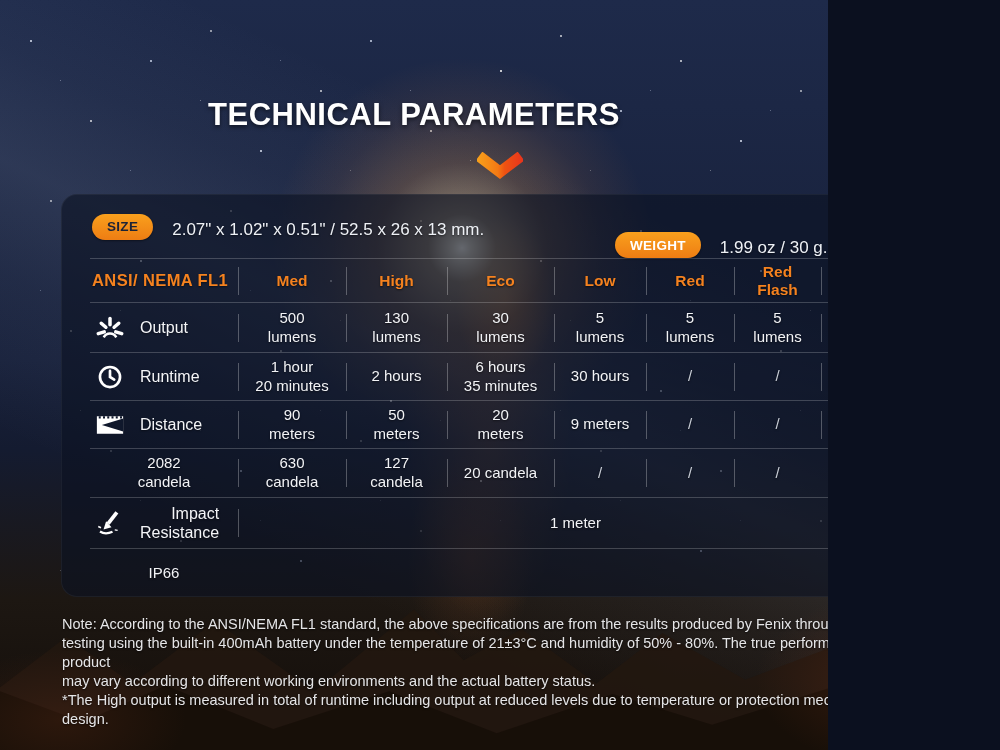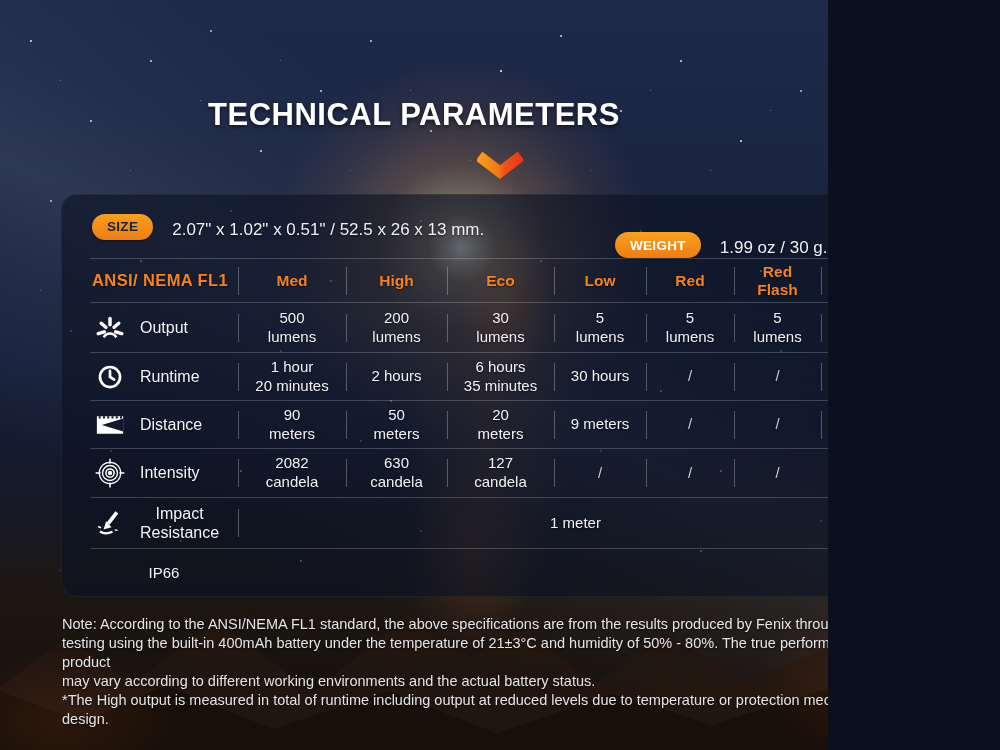--- a/index.html
+++ b/index.html
@@ -78,21 +78,21 @@
   .trow.impact-row,.trow.water-row{grid-template-columns:148px 675px;}
   .thead{height:44px;}
   .r-output{height:50px;}.r-runtime{height:48px;}.r-distance{height:48px;}
   .r-intensity{height:49px;}.impact-row{height:51px;}.water-row{height:49px;}
   .cell{position:relative;height:100%;display:flex;align-items:center;justify-content:center;
     text-align:center;white-space:pre-line;color:#f2f3f6;font-size:15px;line-height:1.25;
     text-shadow:0 1px 2px rgba(0,0,0,.5);}
   .cell:not(:first-child)::before{content:"";position:absolute;left:0;top:50%;transform:translateY(-50%);
     width:1px;height:28px;background:rgba(255,255,255,.28);}
   .hcell{color:#f5821f;font-weight:bold;font-size:15.5px;line-height:1.15;text-shadow:0 1px 2px rgba(0,0,0,.6);}
-  .label-cell{justify-content:flex-start;text-align:center;padding-left:2px;}
+  .label-cell{justify-content:flex-start;text-align:right;padding-left:2px;}
   .header-first{color:#f5821f;font-weight:bold;font-size:16.5px;letter-spacing:.4px;}
   .row-icon{width:36px;display:flex;align-items:center;justify-content:center;flex:0 0 36px;}
   .row-label{margin-left:12px;font-size:16px;color:#f4f5f8;line-height:1.2;white-space:pre-line;}
   .slash{color:#ccd1da;}
   
   .notes{position:absolute;left:62px;top:615px;width:882px;z-index:5;
     color:#e5e5e7;font-size:14.5px;line-height:19px;text-shadow:0 1px 2px rgba(0,0,0,.6);}
   .notes p{margin:0;white-space:pre-line;}
   svg{display:block;}
 </style>
@@ -159,21 +159,21 @@
               <path d="M19 7.2 L15.3 10.4"></path>
                 <path d="M21.4 15.5 L16.6 14.1"></path>
             </g>
             <path d="M7 18.5 A5.6 5.6 0 0 1 17 18.5" fill="none" stroke="#fff" stroke-width="2"></path>
           </svg>
         </span>
         <span class="row-label">Output</span>
       </div>
       <div class="cell">500
 lumens</div>
-      <div class="cell">200
+      <div class="cell">130
 lumens</div>
       <div class="cell">30
 lumens</div>
       <div class="cell">5
 lumens</div>
       <div class="cell">5
 lumens</div>
       <div class="cell">5
 lumens</div>
       <div class="cell">1
@@ -225,40 +225,27 @@
 meters</div>
       <div class="cell">20
 meters</div>
       <div class="cell">9 meters</div>
       <div class="cell slash">/</div>
       <div class="cell slash">/</div>
       <div class="cell slash">/</div>
     </div>
 
     <div class="trow r-intensity">
-      <div class="cell label-cell">
-        <span class="row-icon">
-          <svg width="30" height="30" viewBox="0 0 24 24">
-            <g fill="none" stroke="#fff">
-              <circle cx="12" cy="12" r="3.3" stroke-width="1.2"></circle>
-              <circle cx="12" cy="12" r="6" stroke-width="1.1"></circle>
-              <circle cx="12" cy="12" r="8.6" stroke-width="1"></circle>
-              <path d="M12 0.5 V4.5 M12 19.5 V23.5 M0.5 12 H4.5 M19.5 12 H23.5" stroke-width="1.2"></path>
-            </g>
-            <circle cx="12" cy="12" r="1.8" fill="#fff"></circle>
-          </svg>
-        </span>
-        <span class="row-label">Intensity</span>
-      </div>
       <div class="cell">2082
 candela</div>
       <div class="cell">630
 candela</div>
       <div class="cell">127
 candela</div>
+      <div class="cell">20 candela</div>
       <div class="cell slash">/</div>
       <div class="cell slash">/</div>
       <div class="cell slash">/</div>
     </div>
 
     <div class="trow impact-row">
       <div class="cell label-cell">
         <span class="row-icon">
           <svg width="30" height="28" viewBox="0 0 24 22">
             <path d="M17.5 2.5 L10.5 11.5" fill="none" stroke="#fff" stroke-width="3"></path>

